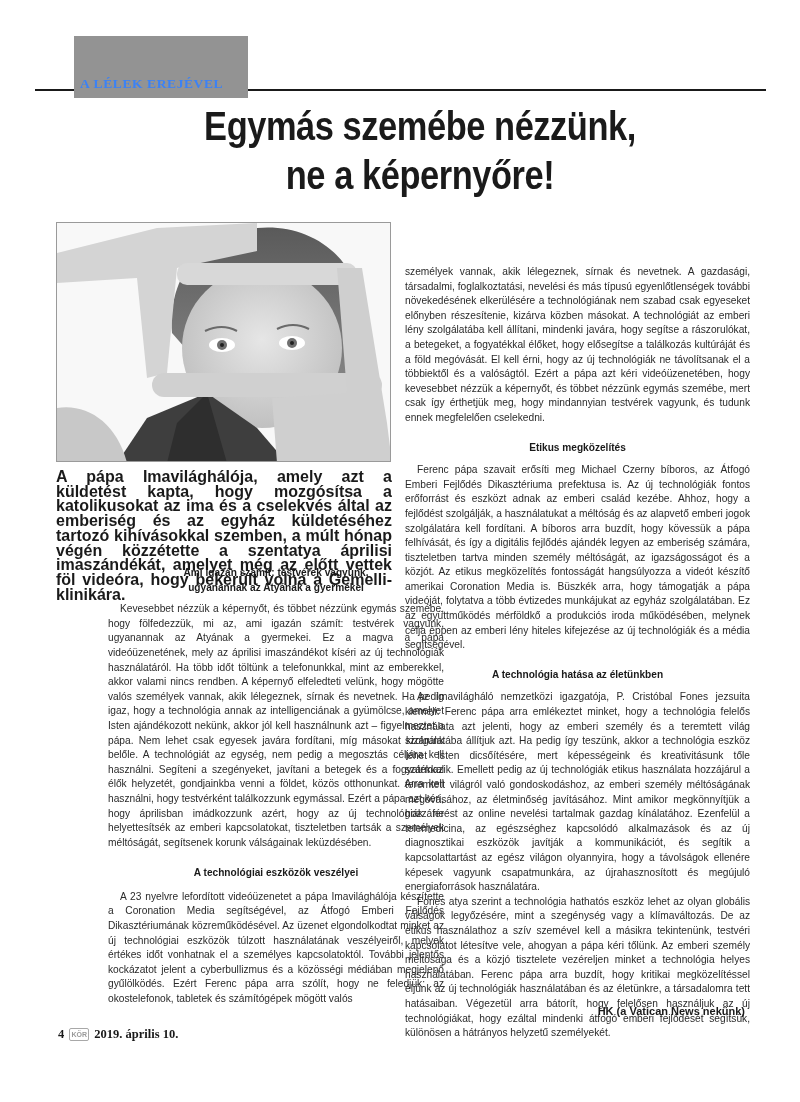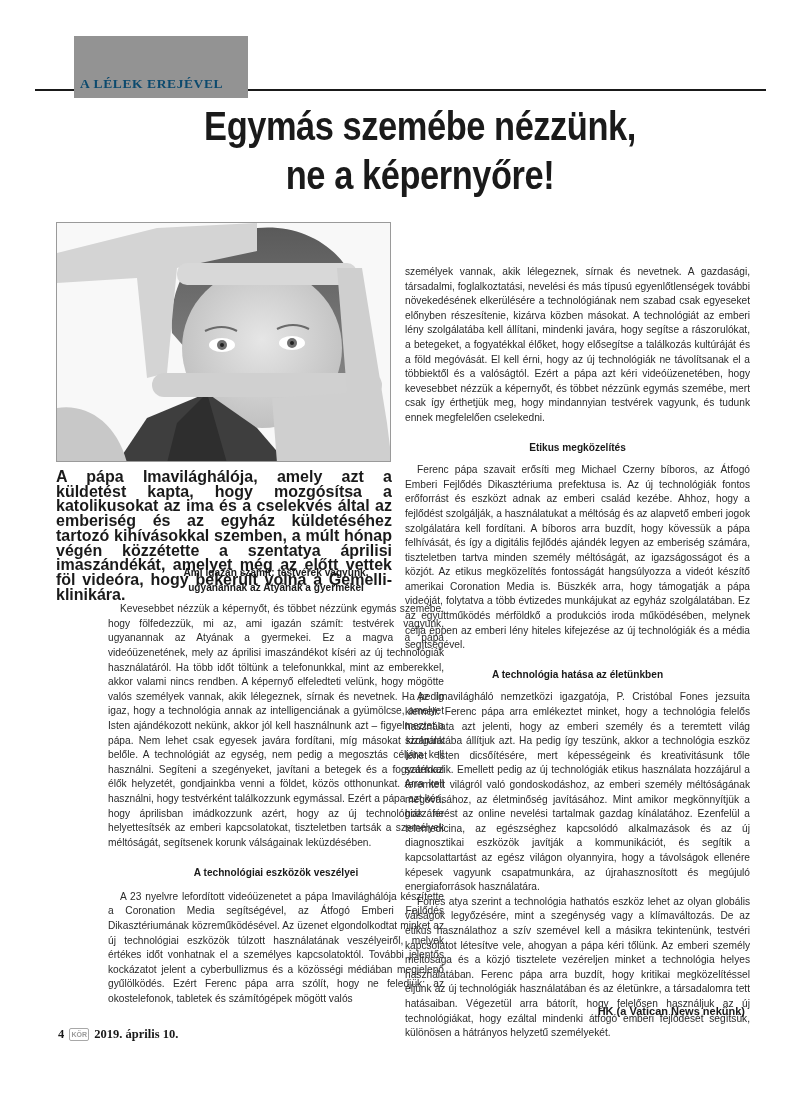--- a/index.html
+++ b/index.html
@@ -1,20 +1,20 @@
 <!DOCTYPE html>
 <html><head>
 <meta charset="utf-8">
 <style>
   * { box-sizing: border-box; margin: 0; padding: 0; }
   html, body { width: 800px; height: 1102px; background: #ffffff; overflow: hidden; }
   body { position: relative; font-family: "Liberation Sans", sans-serif; color: #1a1a1a; }
 
   .section-tab-bg { position: absolute; left: 74px; top: 36px; width: 174px; height: 62px; background: #939393; }
-  .section-tab-label { position: absolute; left: 80px; top: 76px; font-family: "Liberation Serif", serif; font-weight: bold; font-size: 13.5px; letter-spacing: 0.6px; color: #0c4a6e; white-space: nowrap; }
+  .section-tab-label { position: absolute; left: 80px; top: 76px; font-family: "Liberation Serif", serif; font-weight: bold; font-size: 13.5px; letter-spacing: 0.6px; color: #3b82f6; white-space: nowrap; }
   .rule-left { position: absolute; left: 35px; top: 89px; width: 39px; height: 2px; background: #1a1a1a; }
   .rule-right { position: absolute; left: 248px; top: 89px; width: 518px; height: 2px; background: #1a1a1a; }
 
   .headline { position: absolute; left: 60px; width: 720px; text-align: center; font-family: "Liberation Sans Narrow", "Liberation Sans", sans-serif; font-weight: bold; font-size: 40px; color: #1a1a1a; letter-spacing: -0.5px; transform: scaleX(0.86); transform-origin: center; }
   .headline.l1 { top: 104px; }
   .headline.l2 { top: 153px; }
 
   .photo { position: absolute; left: 56px; top: 222px; width: 335px; height: 240px; border: 1px solid #9a9a9a; background: #fafafa; overflow: hidden; }
 
   .caption { position: absolute; left: 56px; top: 470px; width: 336px; font-weight: bold; font-size: 16px; line-height: 14.7px; text-align: justify; color: #1a1a1a; }

